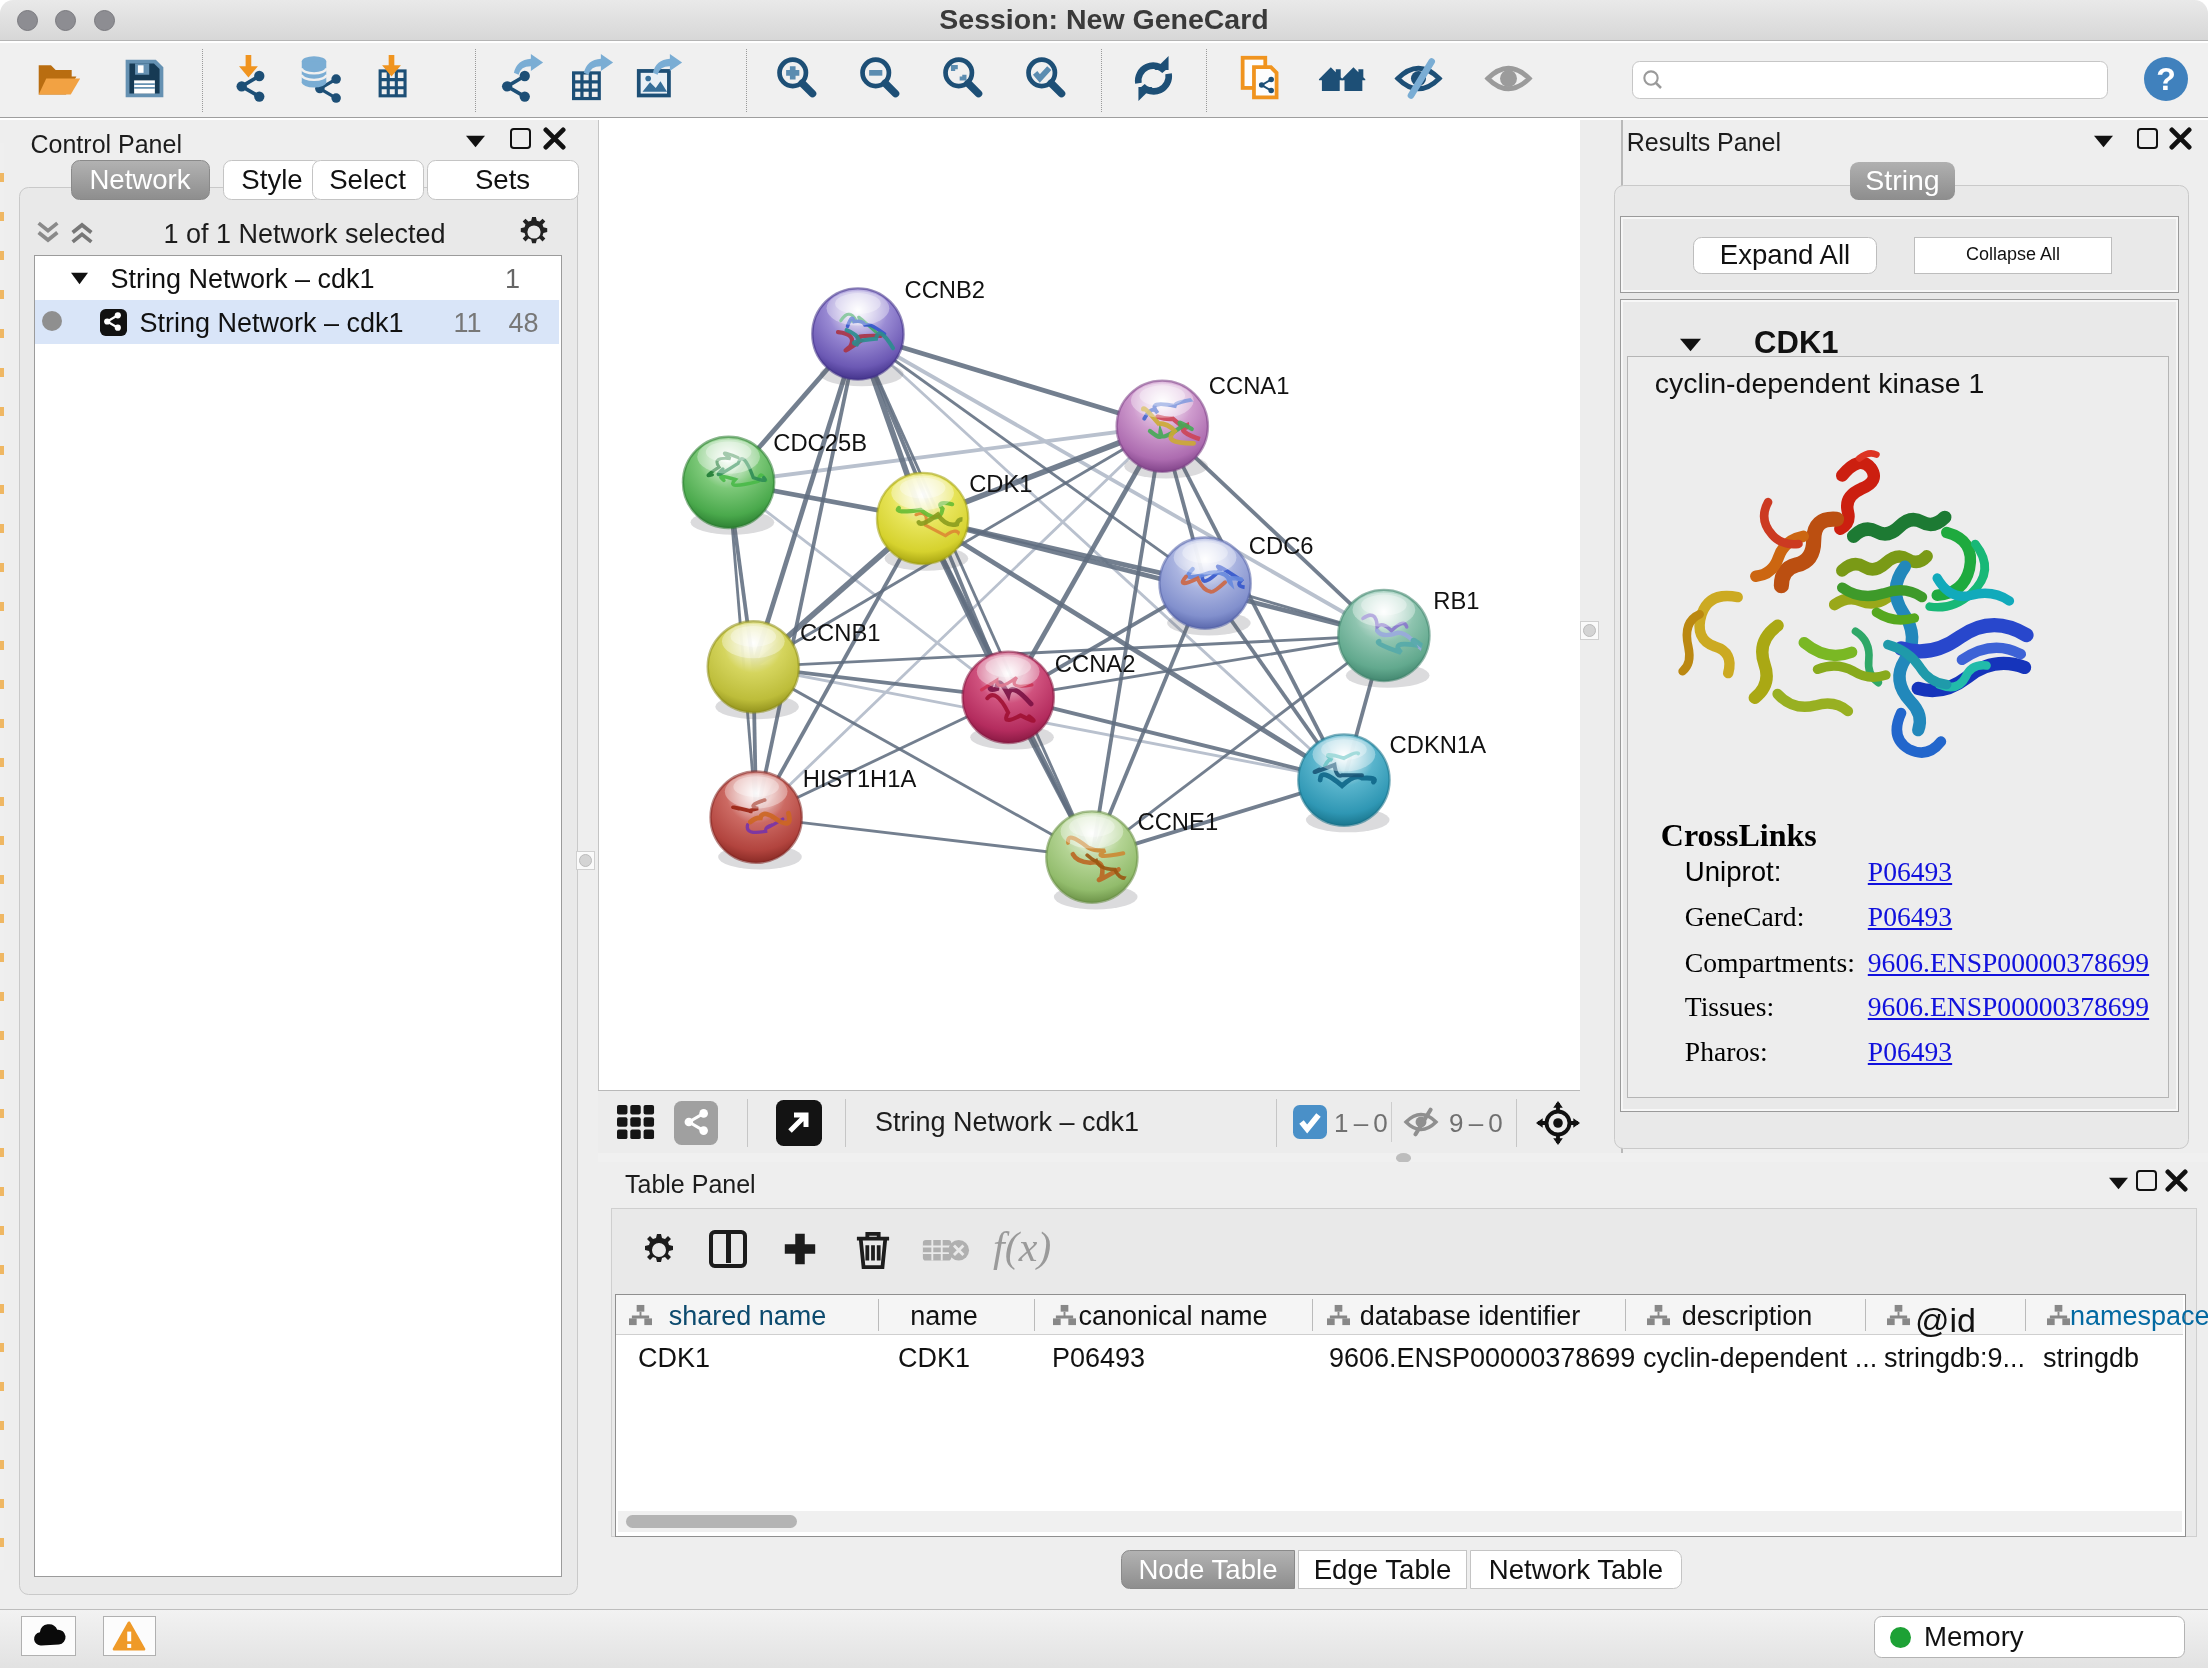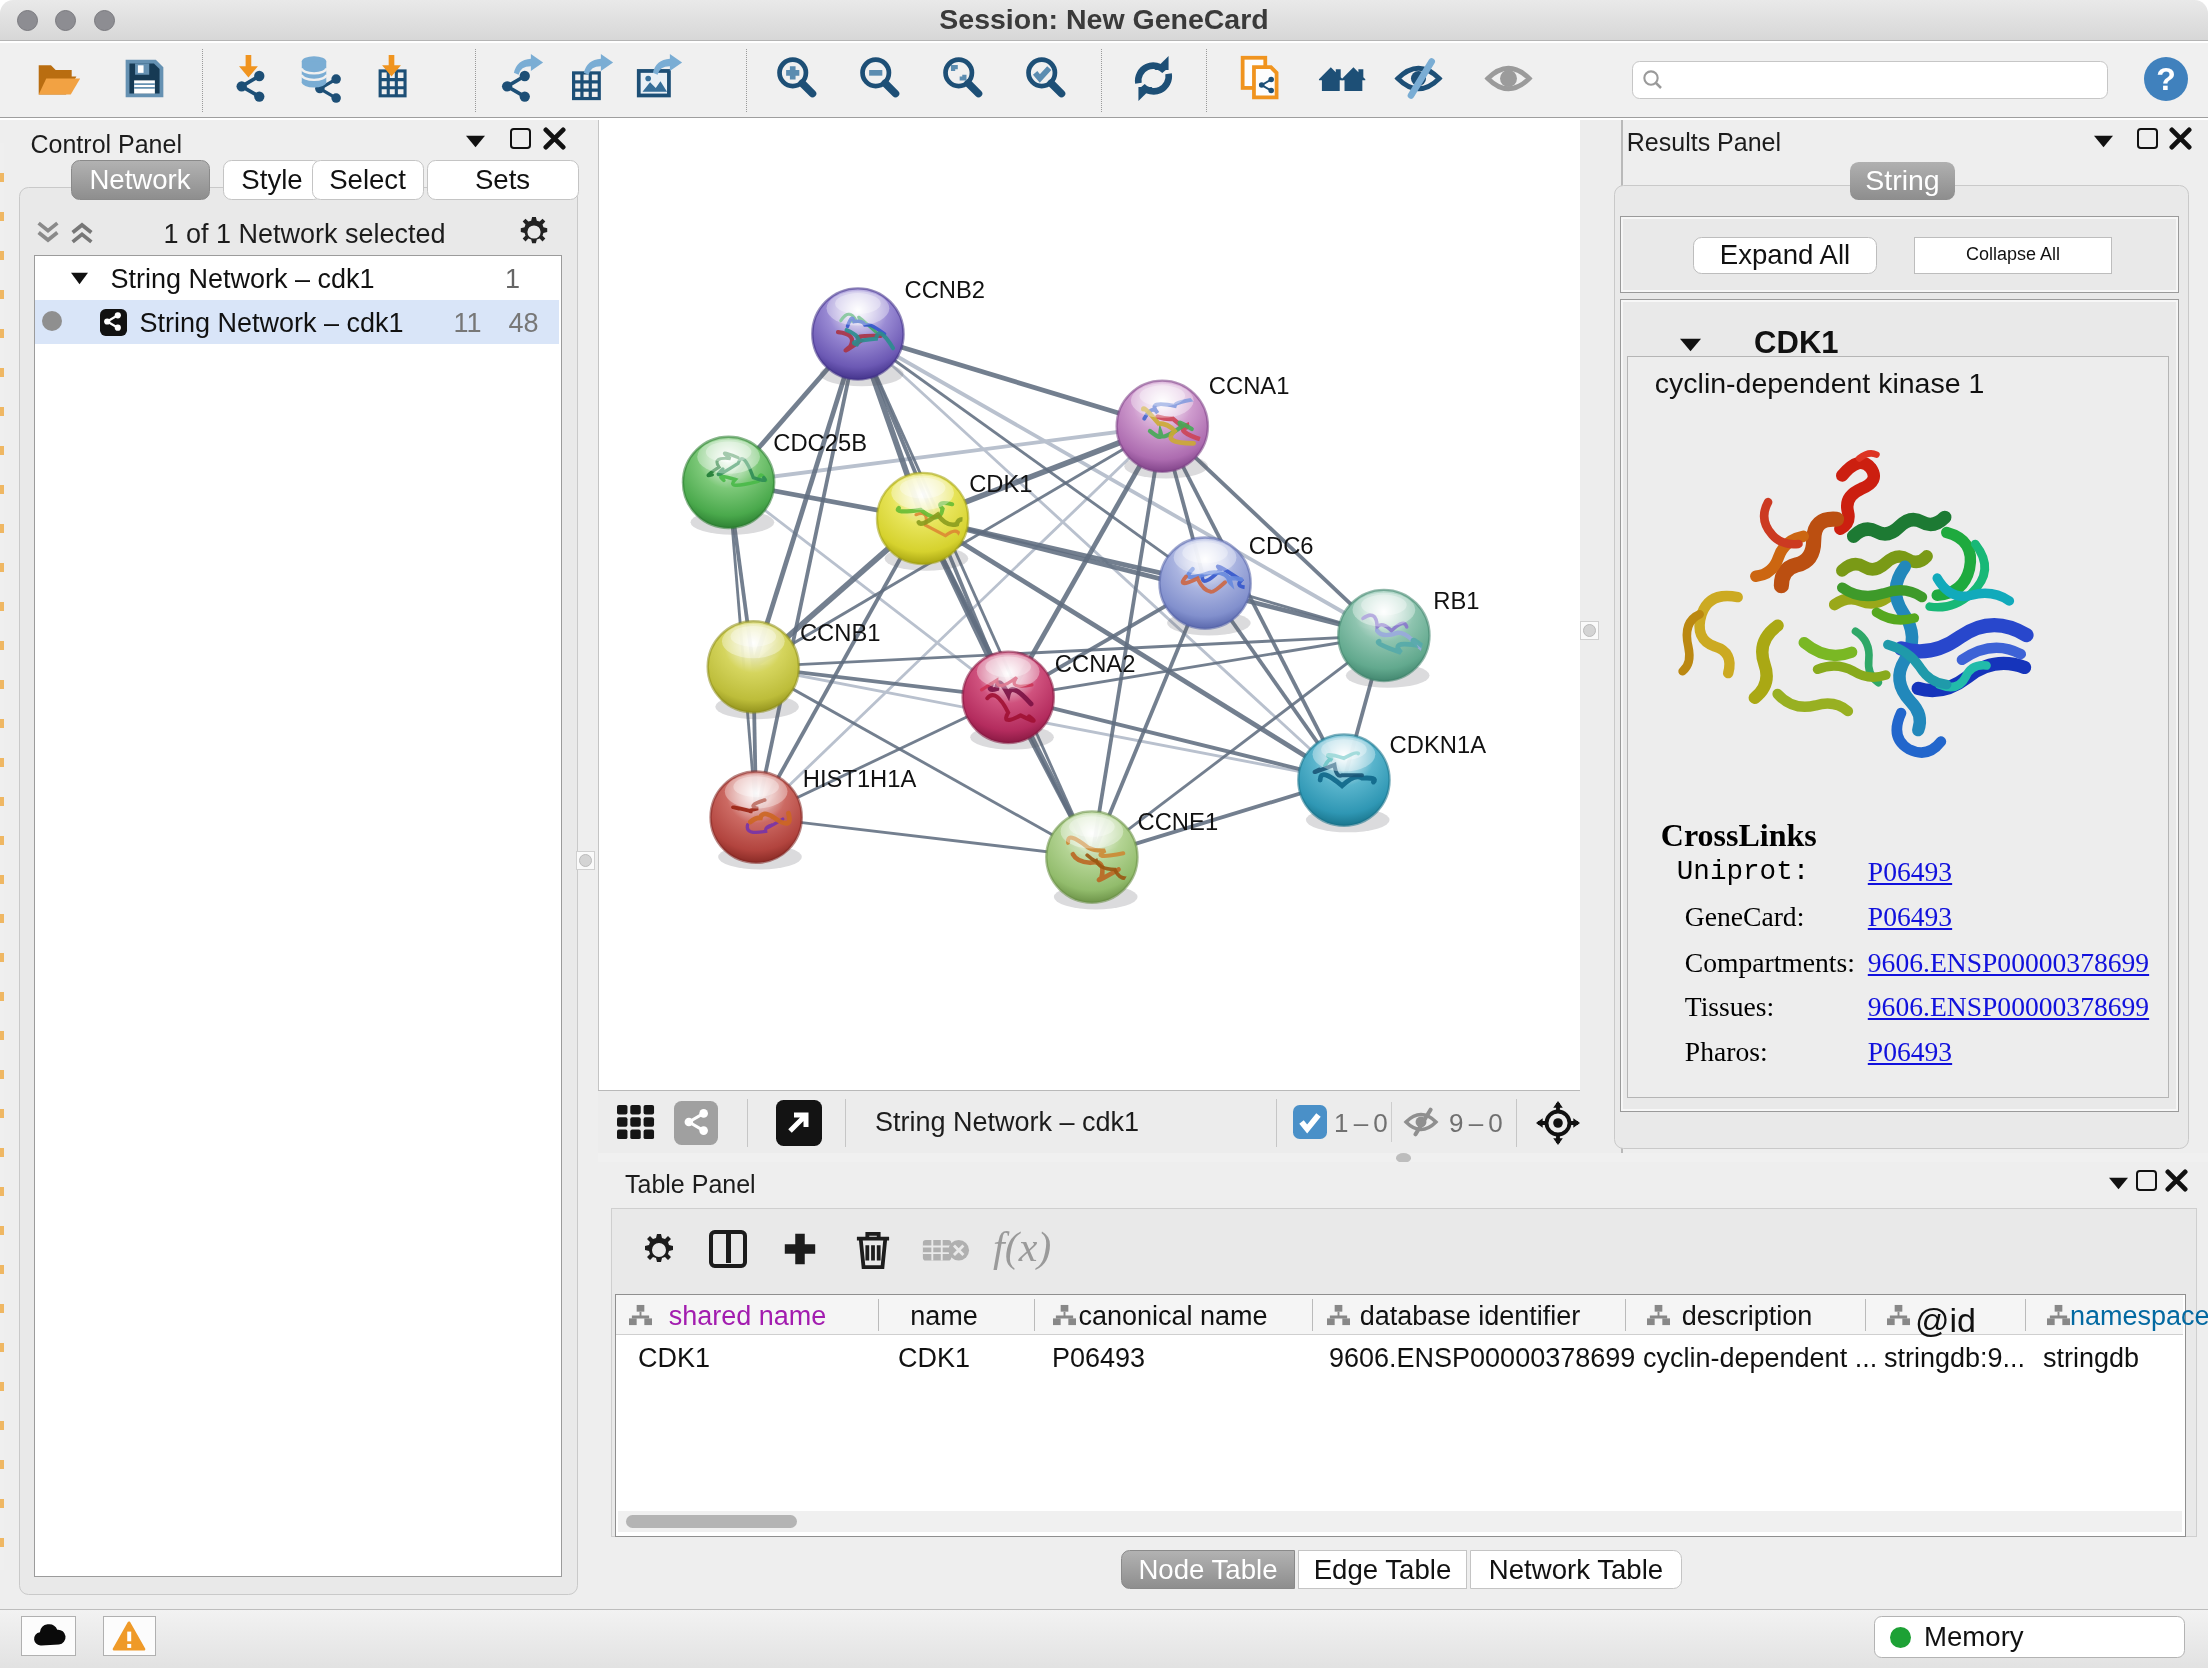--- a/index.html
+++ b/index.html
@@ -618,21 +618,21 @@
 <path d="M258 282 q-12 26 8 38 q20 10 34 -8" stroke="#2266cc" stroke-width="11"></path>
 <path d="M298 252 q20 8 28 -8 q6 -14 22 -12" stroke="#22bbaa" stroke-width="9"></path>
 <path d="M210 196 q16 10 14 30 q-2 16 10 24" stroke="#2fa868" stroke-width="8"></path>
 <path d="M196 150 q20 14 44 6 q22 -8 40 4" stroke="#3e9a2a" stroke-width="11"></path>
 <path d="M232 176 q18 12 40 6" stroke="#56a81e" stroke-width="10"></path>
 <path d="M244 210 q22 6 34 24 q10 16 28 18" stroke="#1f9aaa" stroke-width="10"></path>
 <path d="M170 236 q20 -8 38 2 q16 10 34 4" stroke="#88aa1c" stroke-width="10"></path>
 </g>
         </svg>
         <div class="abs" style="left:33px;top:460px;font-family:'Liberation Serif',serif;font-size:32px;font-weight:bold;color:#000">CrossLinks</div>
-        <div class="abs" style="left:49px;top:499px;font-family:Liberation Mono, monospace;font-size:27.6px;color:#000">Uniprot:</div>
+        <div class="abs" style="left:57px;top:499px;font-family:Liberation Sans, sans-serif;font-size:27.6px;color:#000">Uniprot:</div>
         <div class="abs" style="left:240px;top:499px;font-family:'Liberation Serif',serif;font-size:27.6px;color:#1111dd;text-decoration:underline">P06493</div>
         <div class="abs" style="left:57px;top:544px;font-family:Liberation Serif, serif;font-size:27.6px;color:#000">GeneCard:</div>
         <div class="abs" style="left:240px;top:544px;font-family:'Liberation Serif',serif;font-size:27.6px;color:#1111dd;text-decoration:underline">P06493</div>
         <div class="abs" style="left:57px;top:590px;font-family:'Liberation Serif',serif;font-size:27.6px;color:#000">Compartments:</div>
         <div class="abs" style="left:240px;top:590px;font-family:'Liberation Serif',serif;font-size:27.6px;color:#1111dd;text-decoration:underline">9606.ENSP00000378699</div>
         <div class="abs" style="left:57px;top:634px;font-family:'Liberation Serif',serif;font-size:27.6px;color:#000">Tissues:</div>
         <div class="abs" style="left:240px;top:634px;font-family:'Liberation Serif',serif;font-size:27.6px;color:#1111dd;text-decoration:underline">9606.ENSP00000378699</div>
         <div class="abs" style="left:57px;top:679px;font-family:'Liberation Serif',serif;font-size:27.6px;color:#000">Pharos:</div>
         <div class="abs" style="left:240px;top:679px;font-family:'Liberation Serif',serif;font-size:27.6px;color:#1111dd;text-decoration:underline">P06493</div>
       </div>
@@ -680,21 +680,21 @@
     <div class="abs" style="left:17px;top:132px;width:1571px;height:243px;background:#fff;border:1.9px solid #8f8f8f">
       <div class="abs" style="left:0;top:0;width:1567px;height:40px;background:#f5f5f5;border-bottom:1px solid #cfcfcf"></div>
       <svg class="abs" style="left:12.4px;top:8.6px" width="25" height="23" viewBox="0 0 26 24">
         <g fill="#888">
           <rect x="9" y="1" width="8" height="7"></rect>
           <rect x="1" y="15" width="8" height="7"></rect>
           <rect x="17" y="15" width="8" height="7"></rect>
           <path d="M12 8 v4 H4 v3 h18 v-3 h-8 v-4 Z"></path>
         </g>
       </svg>
-      <div class="abs" style="left:46px;top:5.7px;font-size:27px;color:#a21caf;width:171px;text-align:center">shared name</div>
+      <div class="abs" style="left:46px;top:5.7px;font-size:27px;color:#0c4a6e;width:171px;text-align:center">shared name</div>
       <div class="abs" style="left:266px;top:5.7px;font-size:27px;color:#111;width:124px;text-align:center">name</div>
       <svg class="abs" style="left:436px;top:8.6px" width="25" height="23" viewBox="0 0 26 24">
         <g fill="#888">
           <rect x="9" y="1" width="8" height="7"></rect>
           <rect x="1" y="15" width="8" height="7"></rect>
           <rect x="17" y="15" width="8" height="7"></rect>
           <path d="M12 8 v4 H4 v3 h18 v-3 h-8 v-4 Z"></path>
         </g>
       </svg>
       <div class="abs" style="left:462px;top:5.7px;font-size:27px;color:#111;width:190px;text-align:center">canonical name</div>

